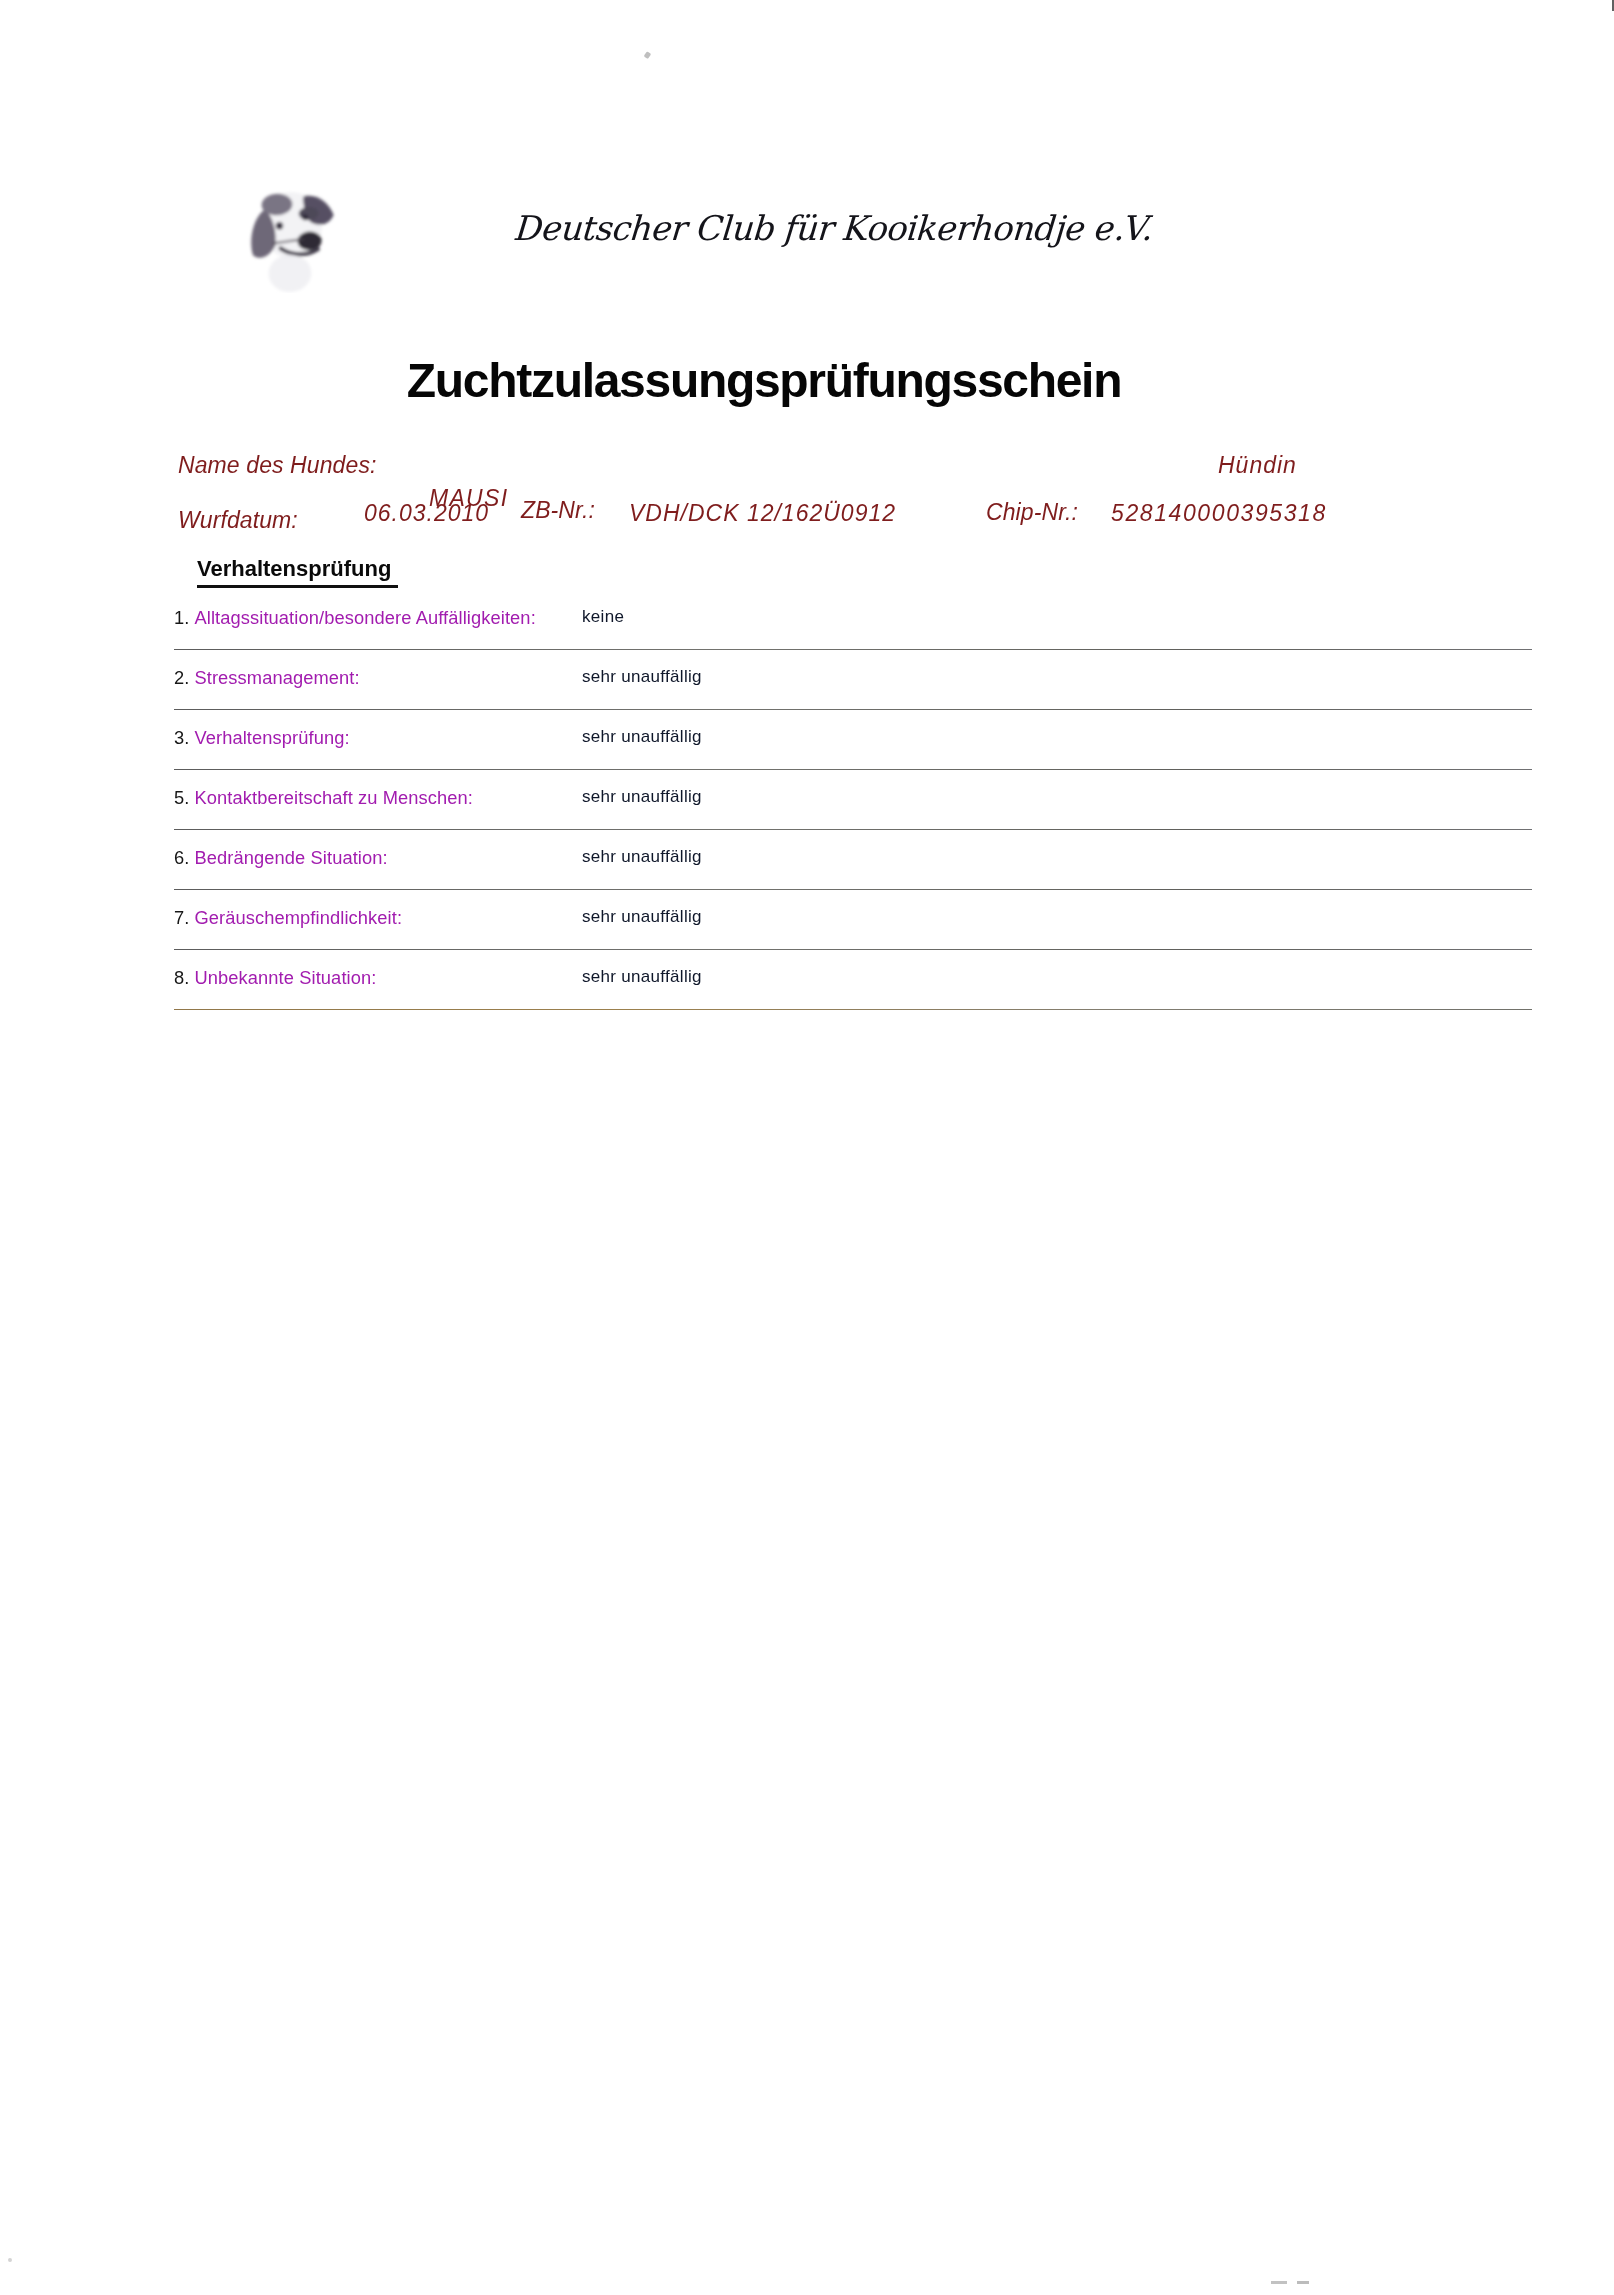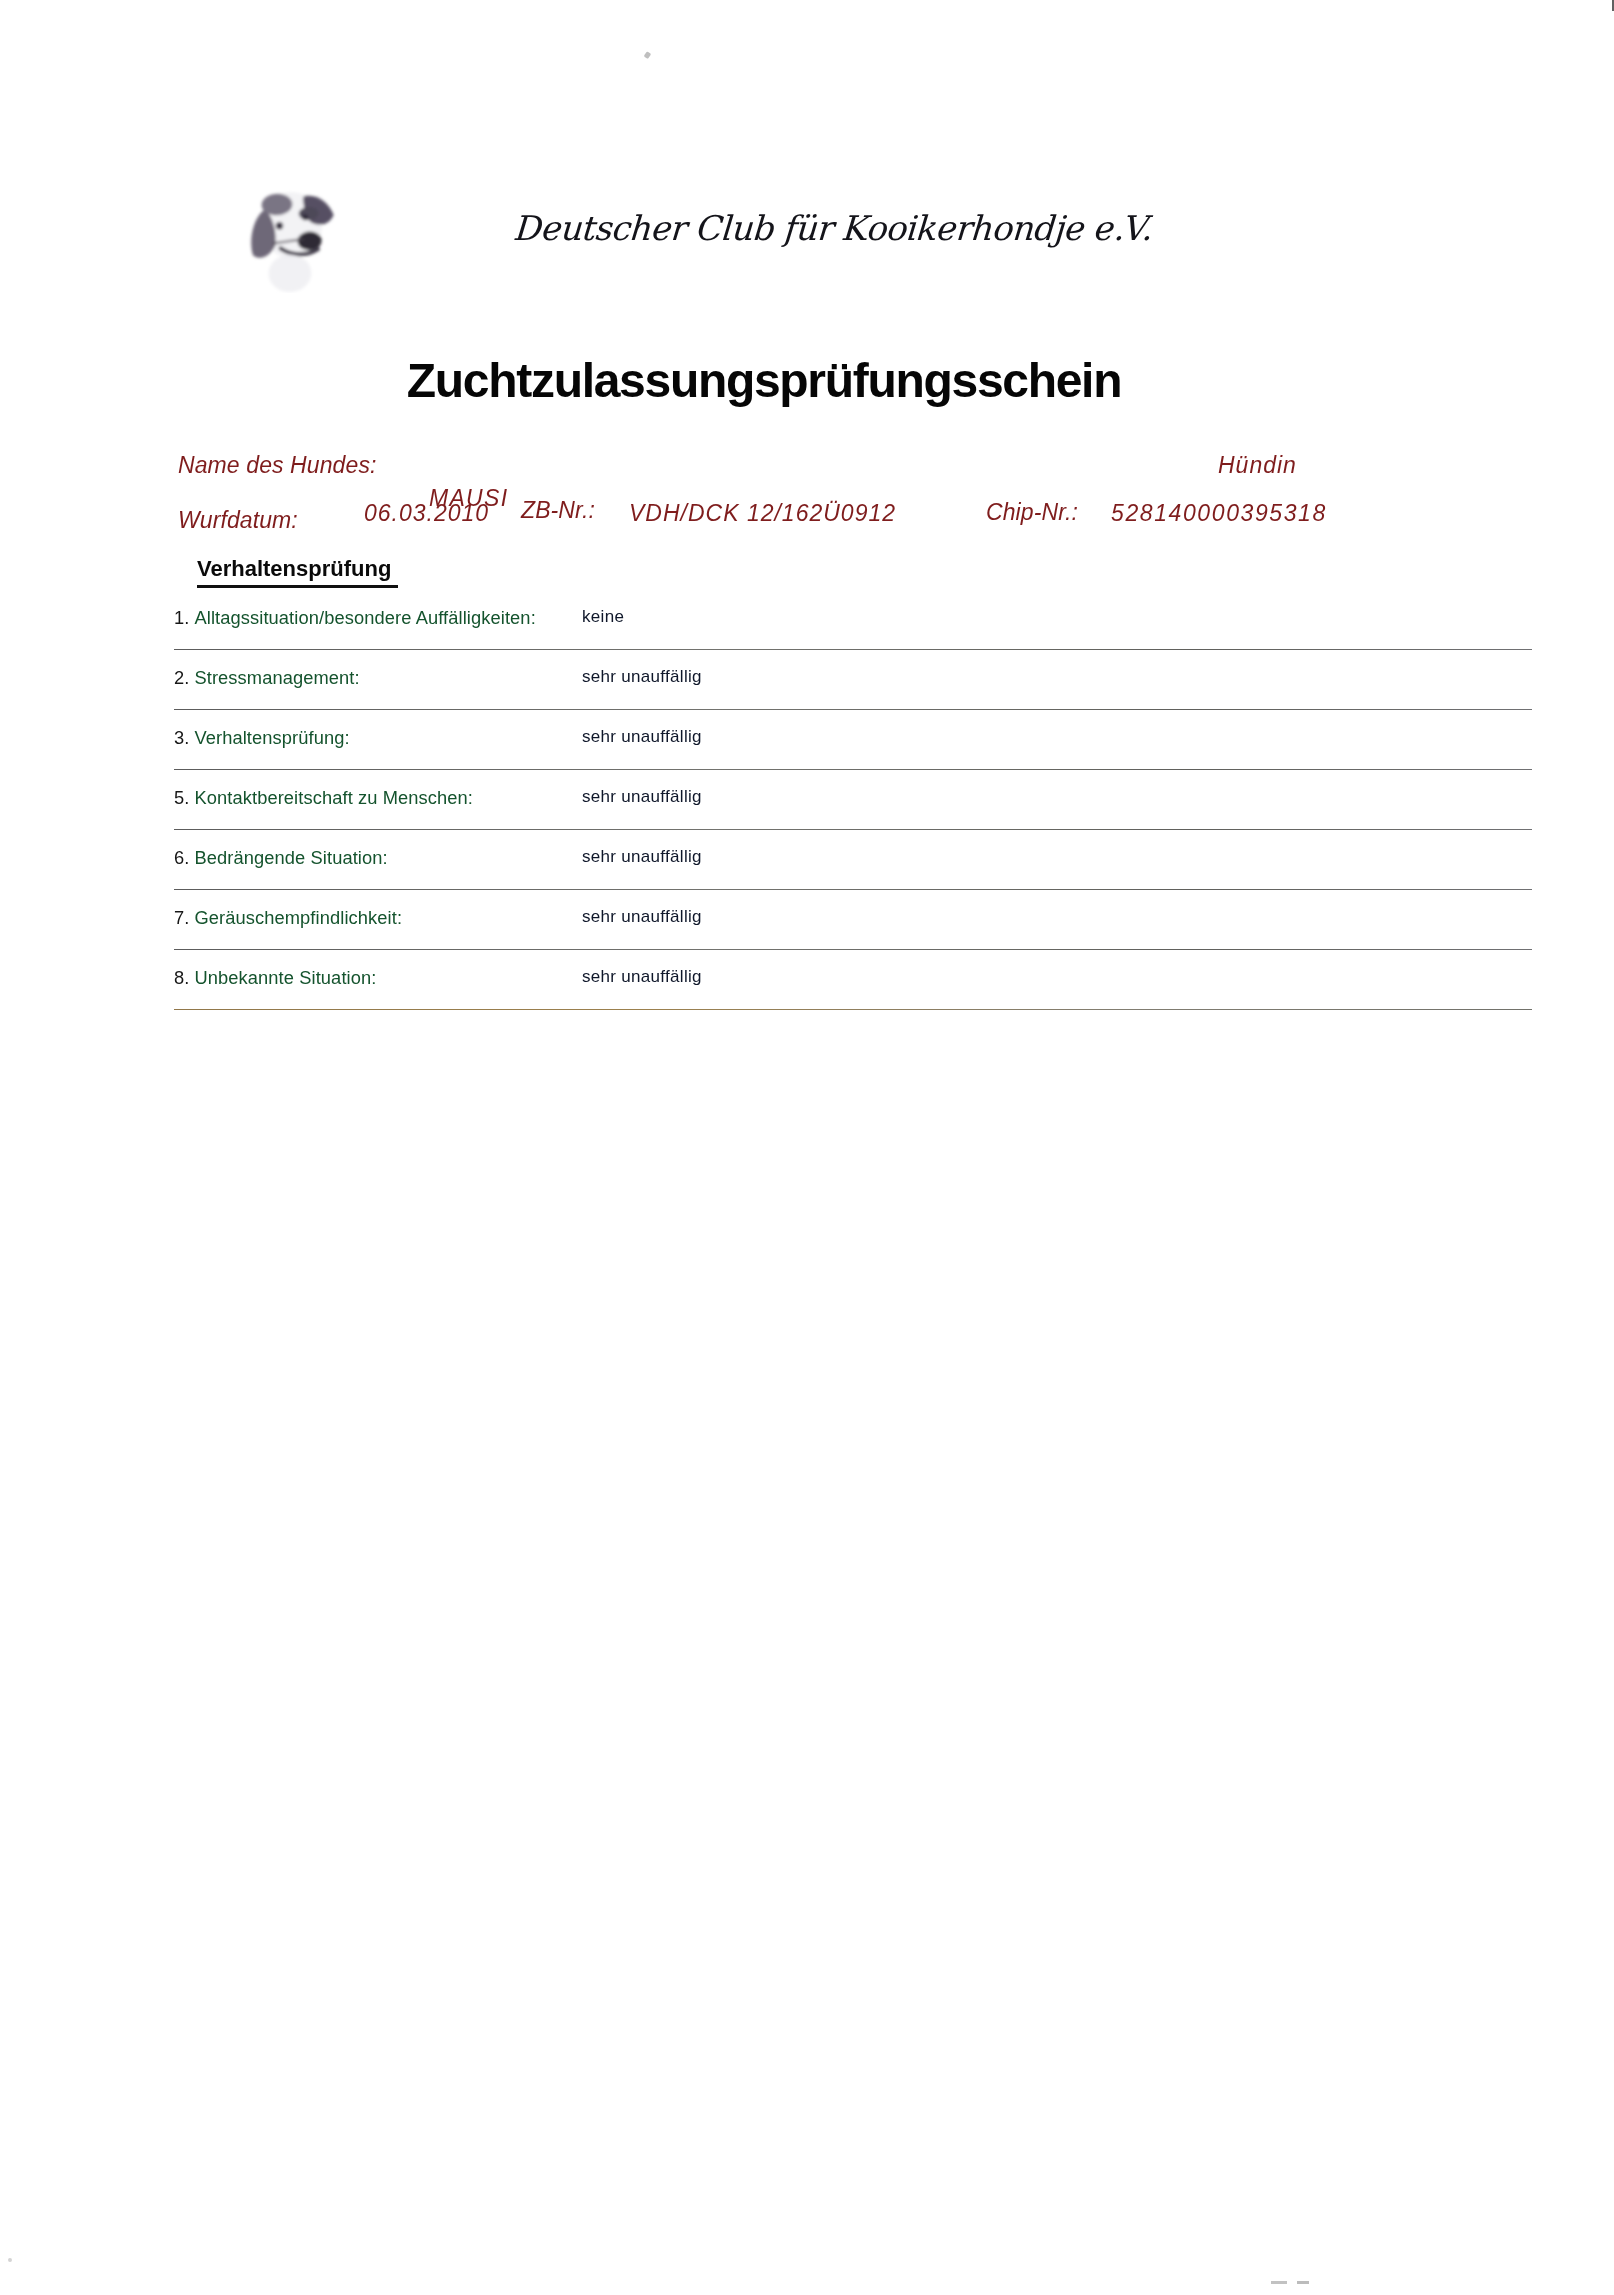--- a/index.html
+++ b/index.html
@@ -34,21 +34,21 @@
   .chip-value{left:1111px;top:500px;letter-spacing:1.6px;}
 
   
   .section-heading{
     position:absolute;left:185px;top:556px;font-size:22px;font-weight:bold;
     color:#0a0a0a;border-bottom:3.3px solid #101010;padding:0 6.5px 2.6px 0;margin-left:12px;
   }
   .items{position:absolute;left:174px;top:607px;width:1358px;}
   .row{position:relative;height:60px;}
   .row .num{font-size:18.3px;color:#171717;margin-right:5.2px;}
-  .row .item-label{font-size:18.3px;color:#14532d;letter-spacing:0.1px;}
+  .row .item-label{font-size:18.3px;color:#a21caf;letter-spacing:0.1px;}
   .row .item-value{position:absolute;left:408px;top:0px;font-size:17px;color:#0f172a;letter-spacing:0.3px;}
   .row .rule{position:absolute;left:0;top:42px;width:100%;height:1.3px;
     background:linear-gradient(90deg,#3f3f3f,#5a5a55 40%,#44443f 75%,#57575a);opacity:.85;}
   .row:nth-child(7) .rule{background:linear-gradient(90deg,#7d5f2a,#8a6a2e 35%,#6b6658 70%,#585850);}
   .row:nth-child(8) .rule{background:#4c4c4c;}
 
   
   .artifact{position:absolute;pointer-events:none;}
   .speck-top{left:645px;top:52px;width:4.6px;height:5.9px;background:#8a8a8a;opacity:.55;border-radius:1.3px;transform:rotate(35deg);}
   .edge-sliver{left:1612px;top:0;width:2.6px;height:10.5px;background:#3a3a3a;opacity:.8;}

